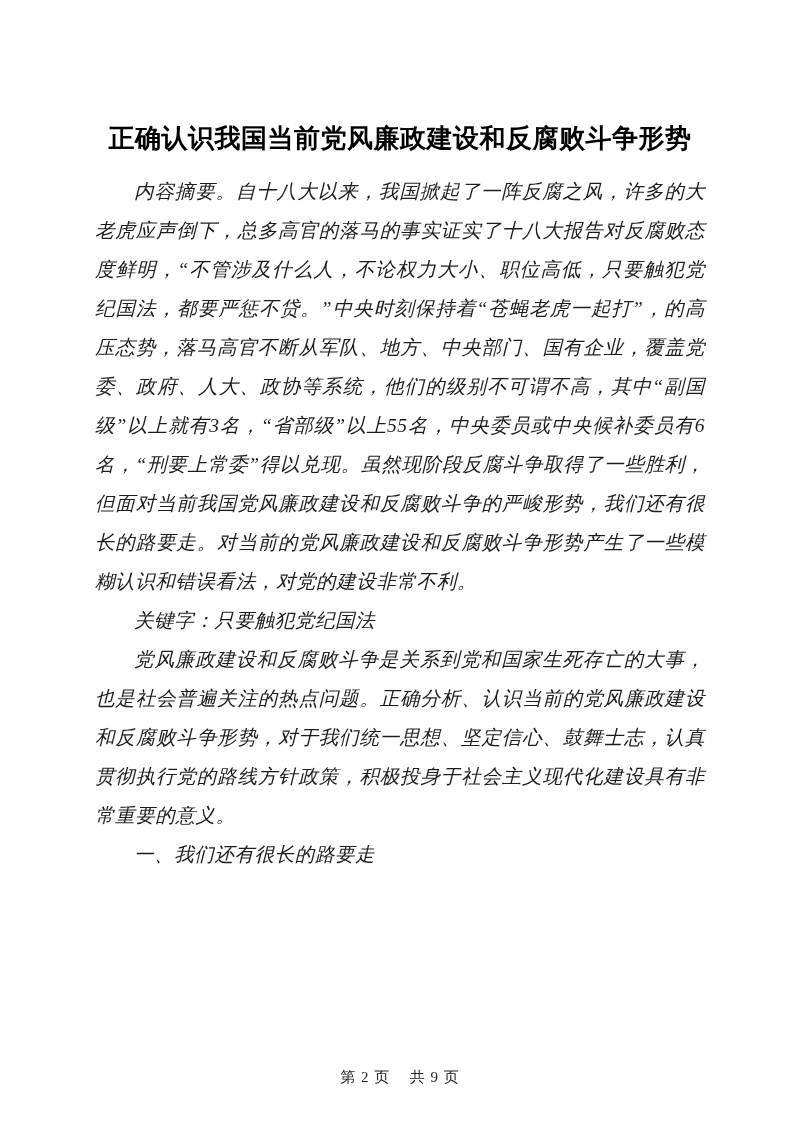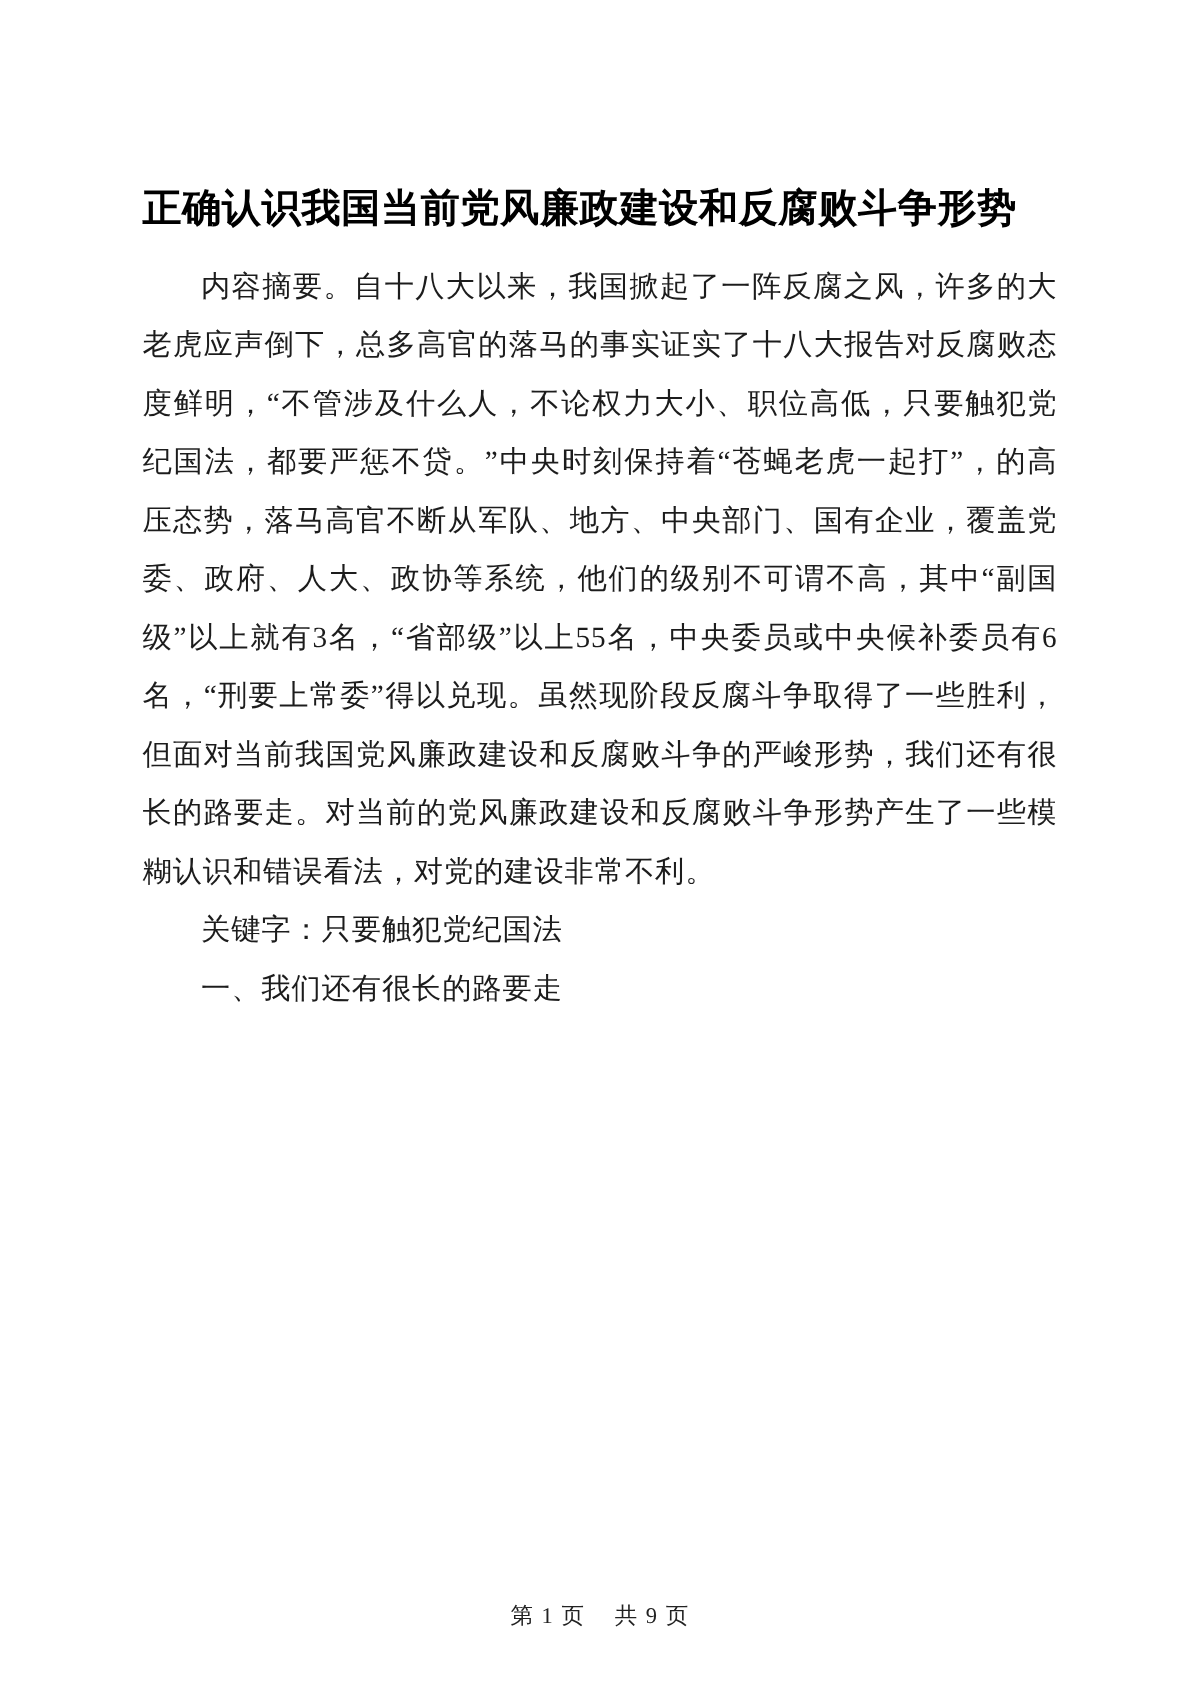--- a/index.html
+++ b/index.html
@@ -22,36 +22,38 @@
     padding: 120px 95px 60px 95px;
     position: relative;
     display: flex;
     flex-direction: column;
   }
   .doc-title {
     font-family: "Liberation Sans", "DejaVu Sans", sans-serif;
     font-weight: bold;
     font-size: 26px;
     line-height: 1.45;
+    text-align: center;
     margin: 0 0 8px 0;
     color: #000000;
     letter-spacing: 0.5px;
   }
   .body-block {
     margin-top: 6px;
   }
   p.para {
     font-size: 19.5px;
     line-height: 2.0;
     text-align: justify;
     text-justify: inter-ideograph;
     margin: 0 0 0 0;
     text-indent: 2em;
     color: #1c1c1c;
     letter-spacing: 0.6px;
+    font-style: italic;
   }
   p.para.tight {
     margin-bottom: 0;
   }
   .footer {
     position: absolute;
     left: 0;
     right: 0;
     bottom: 44px;
     text-align: center;
@@ -68,22 +70,23 @@
 </head>
 <body>
 
 <div class="page">
 
   <h1 class="doc-title">正确认识我国当前党风廉政建设和反腐败斗争形势</h1>
 
   <div class="body-block">
     <p class="para">内容摘要。自十八大以来，我国掀起了一阵反腐之风，许多的大老虎应声倒下，总多高官的落马的事实证实了十八大报告对反腐败态度鲜明，“不管涉及什么人，不论权力大小、职位高低，只要触犯党纪国法，都要严惩不贷。”中央时刻保持着“苍蝇老虎一起打”，的高压态势，落马高官不断从军队、地方、中央部门、国有企业，覆盖党委、政府、人大、政协等系统，他们的级别不可谓不高，其中“副国级”以上就有3名，“省部级”以上55名，中央委员或中央候补委员有6名，“刑要上常委”得以兑现。虽然现阶段反腐斗争取得了一些胜利，但面对当前我国党风廉政建设和反腐败斗争的严峻形势，我们还有很长的路要走。对当前的党风廉政建设和反腐败斗争形势产生了一些模糊认识和错误看法，对党的建设非常不利。</p>
     <p class="para">关键字：只要触犯党纪国法</p>
+    <p class="para">党风廉政建设和反腐败斗争是关系到党和国家生死存亡的大事，也是社会普遍关注的热点问题。正确分析、认识当前的党风廉政建设和反腐败斗争形势，对于我们统一思想、坚定信心、鼓舞士志，认真贯彻执行党的路线方针政策，积极投身于社会主义现代化建设具有非常重要的意义。</p>
     <p class="para tight">一、我们还有很长的路要走</p>
   </div>
 
   <div class="footer">
-    <span>第 1 页</span>
+    <span>第 2 页</span>
     <span class="sep"></span>
     <span>共 9 页</span>
   </div>
 
 </div>
 
 </body></html>

